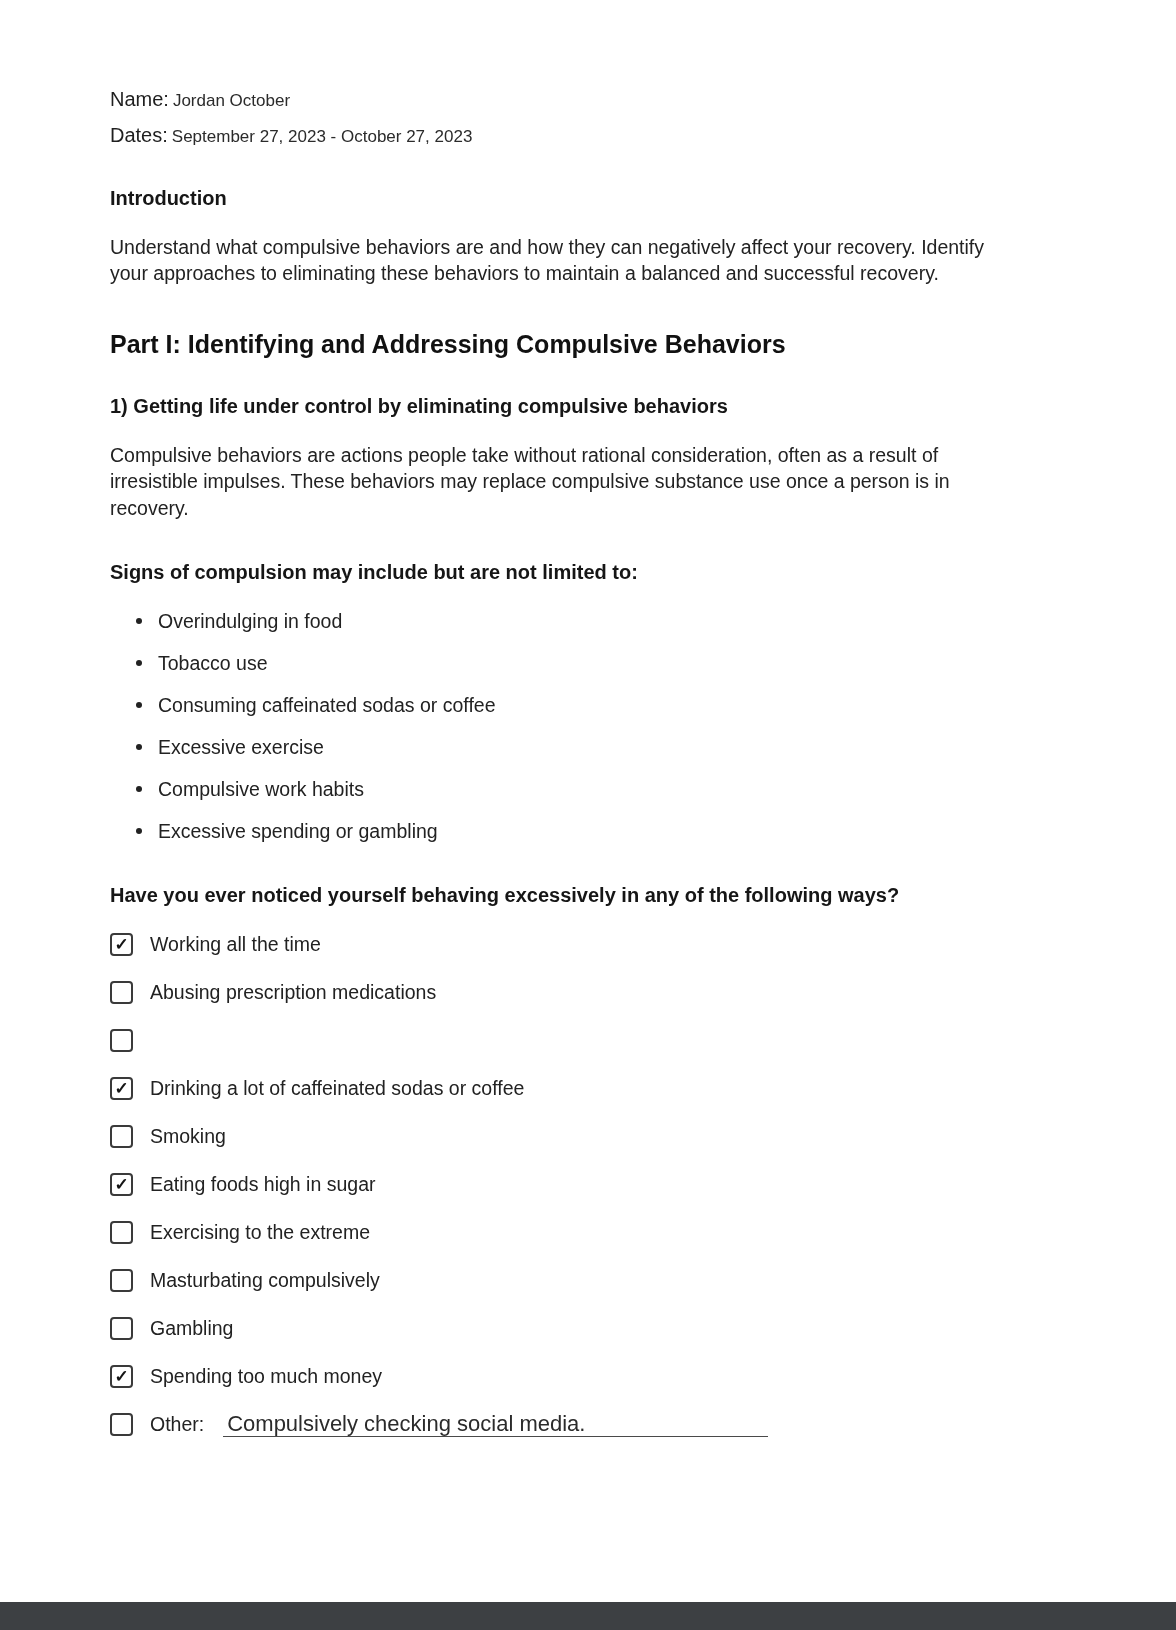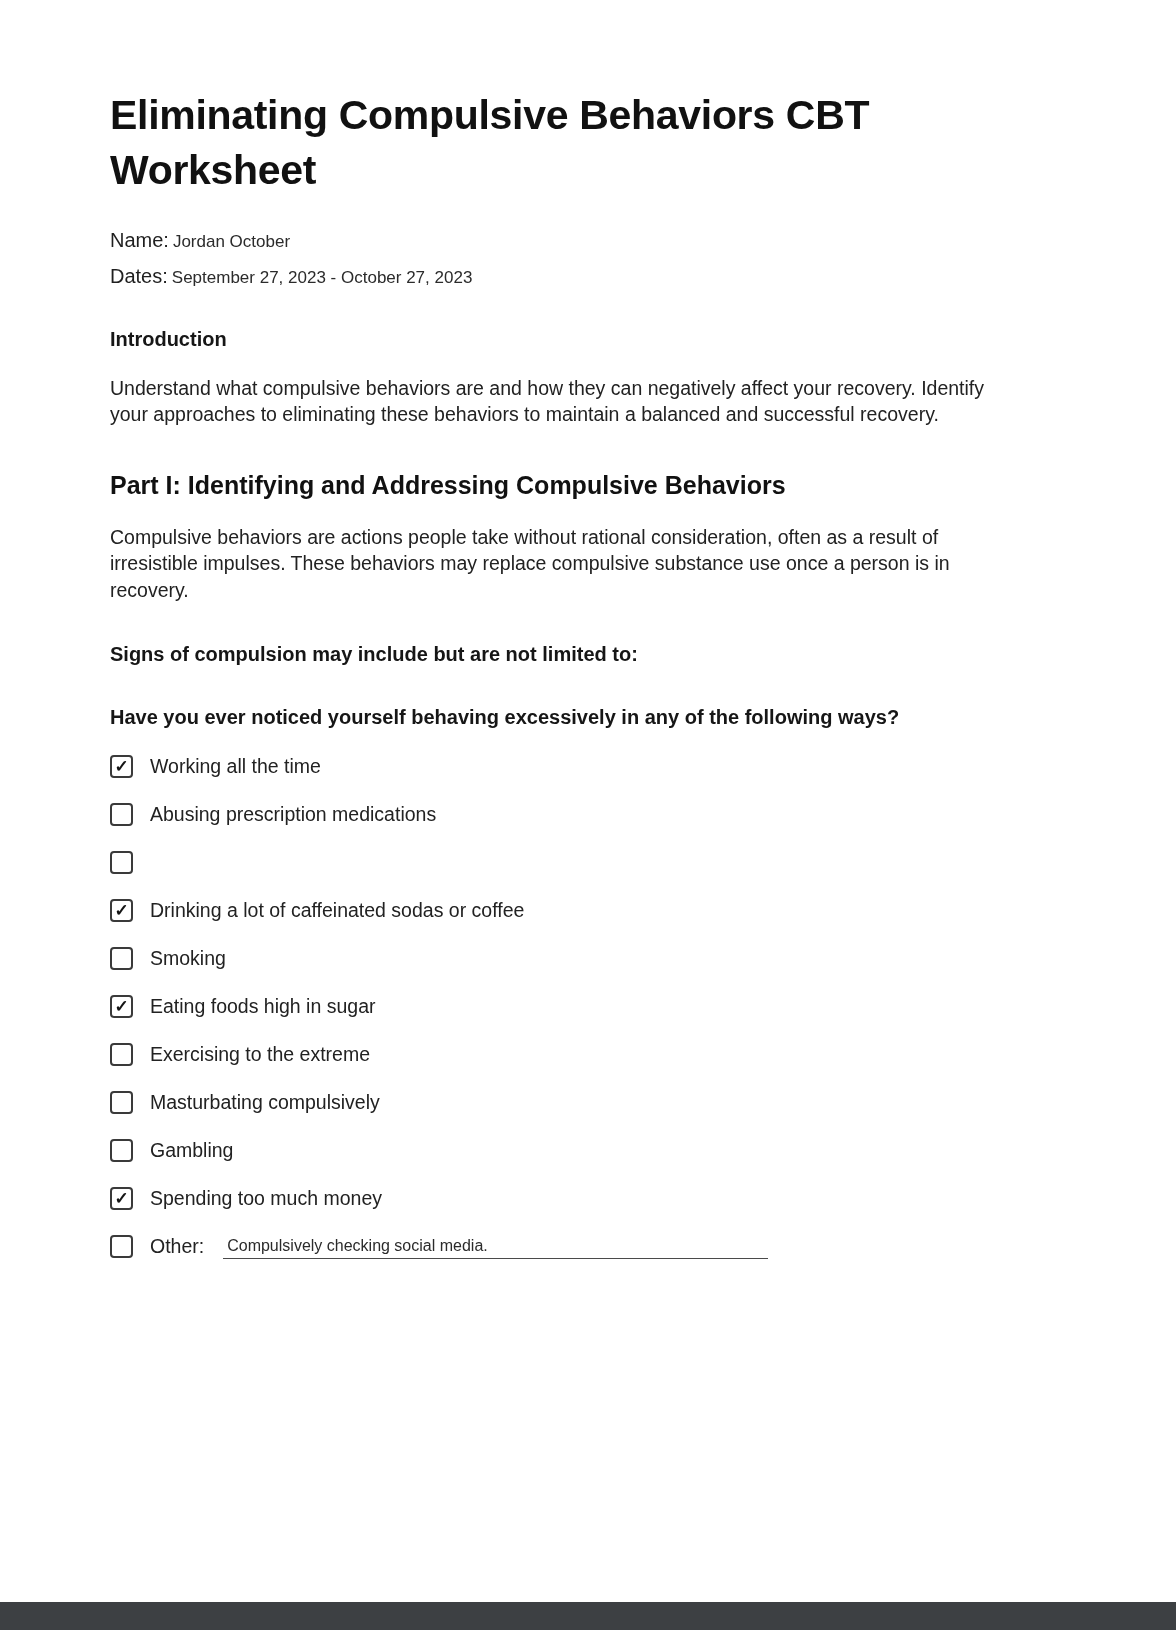--- a/index.html
+++ b/index.html
@@ -115,62 +115,76 @@
   }
   .checkbox.checked { color: #141414; }
   .check-label {
     font-size: 19.5px;
     color: #222;
   }
   .other-fill {
     display: inline-block;
     width: 545px;
     border-bottom: 1px solid #4a4a4a;
-    font-size: 16px;
+    font-size: 22px;
     color: #2b2b2b;
     padding: 0 2px 1px 4px;
     margin-left: 2px;
     line-height: 22px;
   }
   .viewer-bottom-bar {
     position: absolute;
     left: 0;
     bottom: 0;
     width: 1176px;
     height: 28px;
     background: #3d4043;
   }
 </style>
 </head>
 <body>
 
 <div class="viewport">
   <div class="page">
 
-    <h1 class="doc-title">Eliminating Compulsive Behaviors CBT Worksheet</h1>
 
     <div class="field-row">
       <span class="field-label">Name:</span>
       <span class="field-value">Jordan October</span>
     </div>
 
     <div class="field-row">
       <span class="field-label">Dates:</span>
       <span class="field-value">September 27, 2023 - October 27, 2023</span>
     </div>
 
     <h3 class="h-small">Introduction</h3>
     <p class="para">Understand what compulsive behaviors are and how they can negatively affect your recovery. Identify your approaches to eliminating these behaviors to maintain a balanced and successful recovery.</p>
 
     <h2 class="h-part">Part I: Identifying and Addressing Compulsive Behaviors</h2>
 
+    <h3 class="h-sub">1) Getting life under control by eliminating compulsive behaviors</h3>
     <p class="para">Compulsive behaviors are actions people take without rational consideration, often as a result of irresistible impulses. These behaviors may replace compulsive substance use once a person is in recovery.</p>
 
     <h3 class="h-small">Signs of compulsion may include but are not limited to:</h3>
 
+    <ul class="bullets">
+
+        <li>Overindulging in food</li>
+
+        <li>Tobacco use</li>
+
+        <li>Consuming caffeinated sodas or coffee</li>
+
+        <li>Excessive exercise</li>
+
+        <li>Compulsive work habits</li>
+
+        <li>Excessive spending or gambling</li>
+      </ul>
 
     <h3 class="h-small">Have you ever noticed yourself behaving excessively in any of the following ways?</h3>
 
     <div class="checklist">
 
         <div class="check-row">
           <span class="checkbox checked">✓</span>
           <span class="check-label">Working all the time</span>
         </div>
 

